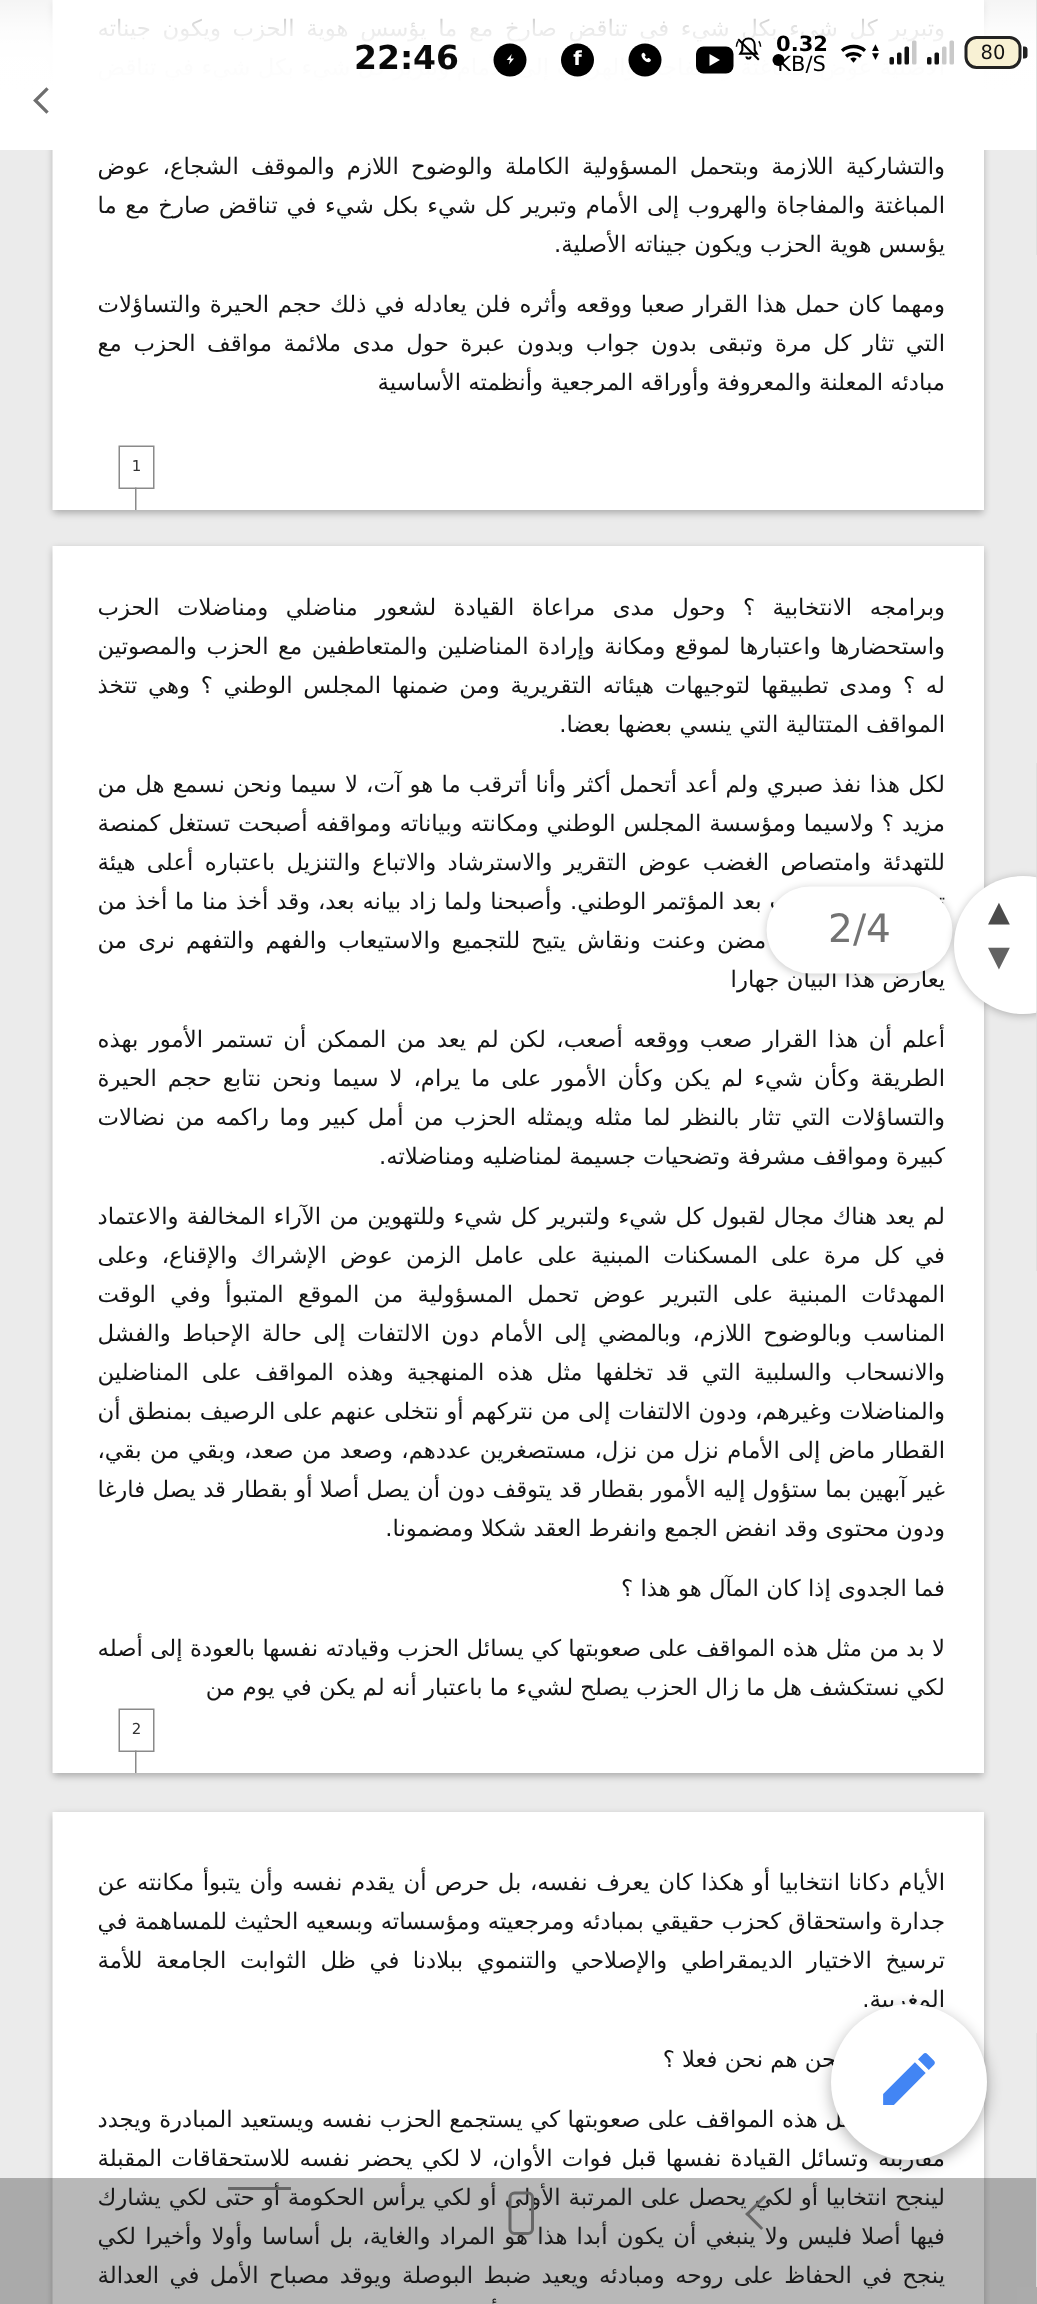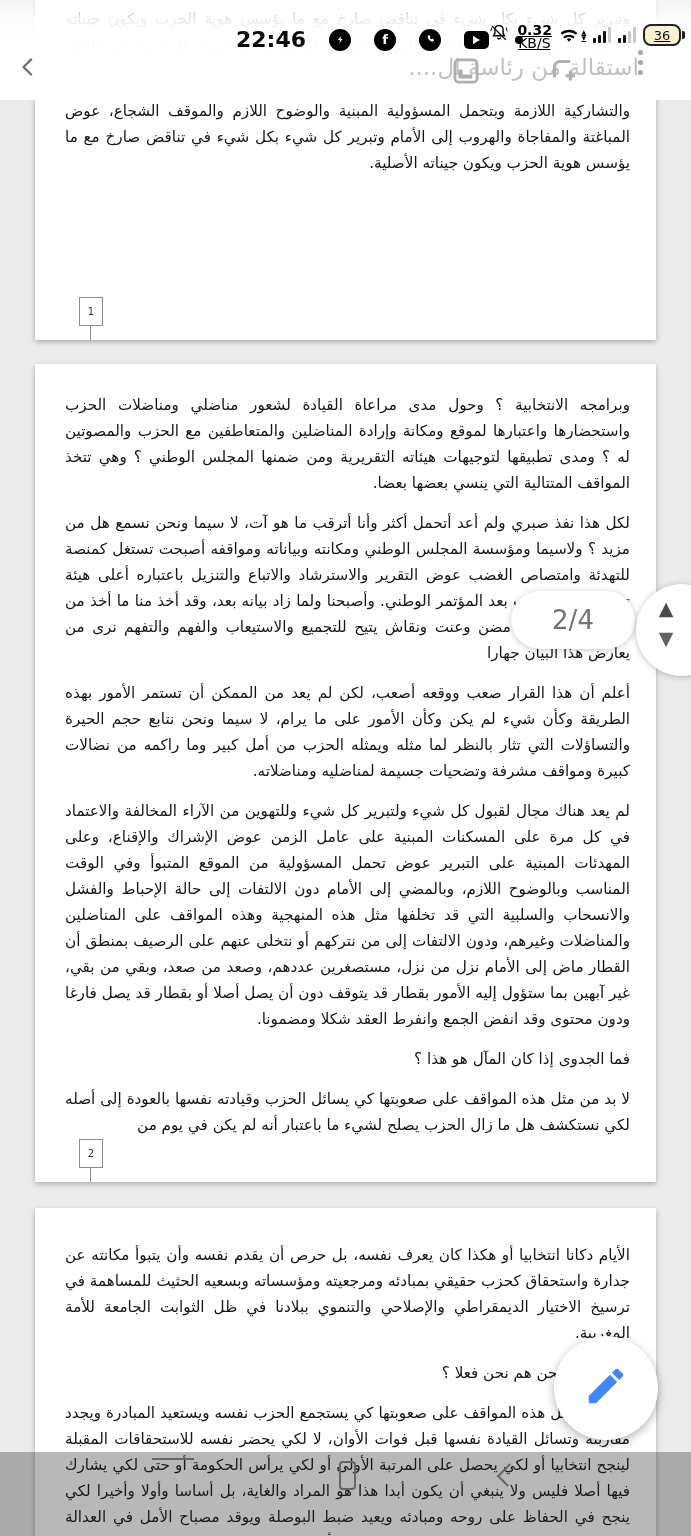--- a/index.html
+++ b/index.html
@@ -37,21 +37,21 @@
   .status-left{position:absolute;left:236px;top:27px;display:flex;align-items:center;gap:23px;}
   .time{font-size:22px;font-weight:bold;color:#0a0a0a;}
   .cicon{width:22px;height:22px;border-radius:50%;background:#000;color:#fff;display:flex;
          align-items:center;justify-content:center;font-size:13px;font-weight:bold;flex:none;}
   .yticon{width:25px;height:18px;border-radius:5px;background:#000;display:flex;align-items:center;
           justify-content:center;flex:none;}
   .yticon span{width:0;height:0;border-left:7px solid #fff;border-top:4.5px solid transparent;
           border-bottom:4.5px solid transparent;}
   .ndot{width:8px;height:8px;border-radius:50%;background:#000;margin-left:3px;flex:none;}
 
-  .status-right{position:absolute;right:10px;top:22px;display:flex;align-items:center;gap:7px;text-decoration:underline;}
+  .status-right{position:absolute;right:10px;top:22px;display:flex;align-items:center;gap:7px;}
   .spd{text-align:center;color:#000;width:34px;}
   .spd .v{font-size:14px;font-weight:bold;line-height:15px;}
   .spd .u{font-size:14px;line-height:10px;}
   .bars{display:flex;align-items:flex-end;gap:2px;height:16px;}
   .bar{width:3px;border-radius:1px;}
   .wifiwrap{display:flex;align-items:center;gap:1px;}
   .updown{display:flex;flex-direction:column;font-size:6px;color:#000;line-height:6px;}
   .batt{position:relative;width:38px;height:22px;border:2px solid #222;border-radius:8px;
         background:#f8f1d4;display:flex;align-items:center;justify-content:center;
         font-size:13px;color:#111;box-sizing:border-box;}
@@ -83,21 +83,22 @@
 </style>
 </head>
 <body>
 
 <div class="phone">
 
   <div class="doc">
 
     <div class="page page1">
       <p class="para ghost">وتبرير كل شيء بكل شيء في تناقض صارخ مع ما يؤسس هوية الحزب ويكون جيناته الأصلية عوض المباغتة والمفاجاة والهروب إلى الأمام وتبرير كل شيء بكل شيء في تناقض صارخ مع ما يؤسس هوية الحزب</p>
-      <p class="para">والتشاركية اللازمة وبتحمل المسؤولية المبنية والوضوح اللازم والموقف الشجاع، عوض المباغتة والمفاجاة والهروب إلى الأمام وتبرير كل شيء بكل شيء في تناقض صارخ مع ما يؤسس هوية الحزب ويكون جيناته الأصلية.</p>
+      <p class="para">والتشاركية اللازمة وبتحمل المسؤولية الكاملة والوضوح اللازم والموقف الشجاع، عوض المباغتة والمفاجاة والهروب إلى الأمام وتبرير كل شيء بكل شيء في تناقض صارخ مع ما يؤسس هوية الحزب ويكون جيناته الأصلية.</p>
+      <p class="para">ومهما كان حمل هذا القرار صعبا ووقعه وأثره فلن يعادله في ذلك حجم الحيرة والتساؤلات التي تثار كل مرة وتبقى بدون جواب وبدون عبرة حول مدى ملائمة مواقف الحزب مع مبادئه المعلنة والمعروفة وأوراقه المرجعية وأنظمته الأساسية</p>
       <div class="fn">1</div>
     </div>
 
     <div class="page page2">
       <p class="para">وبرامجه الانتخابية ؟ وحول مدى مراعاة القيادة لشعور مناضلي ومناضلات الحزب واستحضارها واعتبارها لموقع ومكانة وإرادة المناضلين والمتعاطفين مع الحزب والمصوتين له ؟ ومدى تطبيقها لتوجيهات هيئاته التقريرية ومن ضمنها المجلس الوطني ؟ وهي تتخذ المواقف المتتالية التي ينسي بعضها بعضا.</p>
       <p class="para">لكل هذا نفذ صبري ولم أعد أتحمل أكثر وأنا أترقب ما هو آت، لا سيما ونحن نسمع هل من مزيد ؟ ولاسيما ومؤسسة المجلس الوطني ومكانته وبياناته ومواقفه أصبحت تستغل كمنصة للتهدئة وامتصاص الغضب عوض التقرير والاسترشاد والاتباع والتنزيل باعتباره أعلى هيئة تقريرية في الحزب بعد المؤتمر الوطني. وأصبحنا ولما زاد بيانه بعد، وقد أخذ منا ما أخذ من وقت طويل وجهد مضن وعنت ونقاش يتيح للتجميع والاستيعاب والفهم والتفهم نرى من يعارض هذا البيان جهارا</p>
       <p class="para">أعلم أن هذا القرار صعب ووقعه أصعب، لكن لم يعد من الممكن أن تستمر الأمور بهذه الطريقة وكأن شيء لم يكن وكأن الأمور على ما يرام، لا سيما ونحن نتابع حجم الحيرة والتساؤلات التي تثار بالنظر لما مثله ويمثله الحزب من أمل كبير وما راكمه من نضالات كبيرة ومواقف مشرفة وتضحيات جسيمة لمناضليه ومناضلاته.</p>
       <p class="para">لم يعد هناك مجال لقبول كل شيء ولتبرير كل شيء وللتهوين من الآراء المخالفة والاعتماد في كل مرة على المسكنات المبنية على عامل الزمن عوض الإشراك والإقناع، وعلى المهدئات المبنية على التبرير عوض تحمل المسؤولية من الموقع المتبوأ وفي الوقت المناسب وبالوضوح اللازم، وبالمضي إلى الأمام دون الالتفات إلى حالة الإحباط والفشل والانسحاب والسلبية التي قد تخلفها مثل هذه المنهجية وهذه المواقف على المناضلين والمناضلات وغيرهم، ودون الالتفات إلى من نتركهم أو نتخلى عنهم على الرصيف بمنطق أن القطار ماض إلى الأمام نزل من نزل، مستصغرين عددهم، وصعد من صعد، وبقي من بقي، غير آبهين بما ستؤول إليه الأمور بقطار قد يتوقف دون أن يصل أصلا أو بقطار قد يصل فارغا ودون محتوى وقد انفض الجمع وانفرط العقد شكلا ومضمونا.</p>
       <p class="para single">فما الجدوى إذا كان المآل هو هذا ؟</p>
       <p class="para">لا بد من مثل هذه المواقف على صعوبتها كي يسائل الحزب وقيادته نفسها بالعودة إلى أصله لكي نستكشف هل ما زال الحزب يصلح لشيء ما باعتبار أنه لم يكن في يوم من</p>
@@ -165,50 +166,29 @@
         <span class="bar" style="height:8px;background:#111;"></span>
         <span class="bar" style="height:12px;background:#111;"></span>
         <span class="bar" style="height:16px;background:#c9c9c9;"></span>
       </span>
       <span class="bars">
         <span class="bar" style="height:5px;background:#111;"></span>
         <span class="bar" style="height:8px;background:#111;"></span>
         <span class="bar" style="height:12px;background:#c9c9c9;"></span>
         <span class="bar" style="height:16px;background:#c9c9c9;"></span>
       </span>
-      <span class="batt">36</span>
+      <span class="batt">80</span>
     </div>
 
     <span class="back">
       <svg width="26" height="30" viewBox="0 0 24 24" fill="none">
         <polyline points="14.5,4.5 7,12 14.5,19.5" stroke="#4a4a4a" stroke-width="2"></polyline>
       </svg>
     </span>
 
-    <div class="toolbar">
-      <div class="doc-title">استقالة من رئاسة ال....</div>
-      <span class="tbicon tb1">
-        <svg width="38" height="38" viewBox="0 0 24 24" fill="none" stroke="#6f6f6f" stroke-width="1.8">
-          <rect x="5" y="5" width="14" height="14" rx="2.5"></rect>
-          <path d="M8.5 11v4.5H16" stroke-width="2.6"></path>
-        </svg>
-      </span>
-      <span class="tbicon tb2">
-        <svg width="38" height="38" viewBox="0 0 24 24" fill="none" stroke="#6f6f6f" stroke-width="2">
-          <path d="M16 6H9.5A3.5 3.5 0 0 0 6 9.5V16"></path>
-          <line x1="13" y1="15" x2="19" y2="15"></line>
-          <line x1="16" y1="12" x2="16" y2="18"></line>
-        </svg>
-      </span>
-      <span class="dots">
-        <i></i>
-          <i></i>
-          <i></i>
-      </span>
-    </div>
   </div>
 
   <div class="pill">2/4</div>
 
   <div class="scrollfab">
     <span class="arr arr-up">▲</span>
     <span class="arr arr-dn">▼</span>
   </div>
 
   <div class="scrim"></div>

